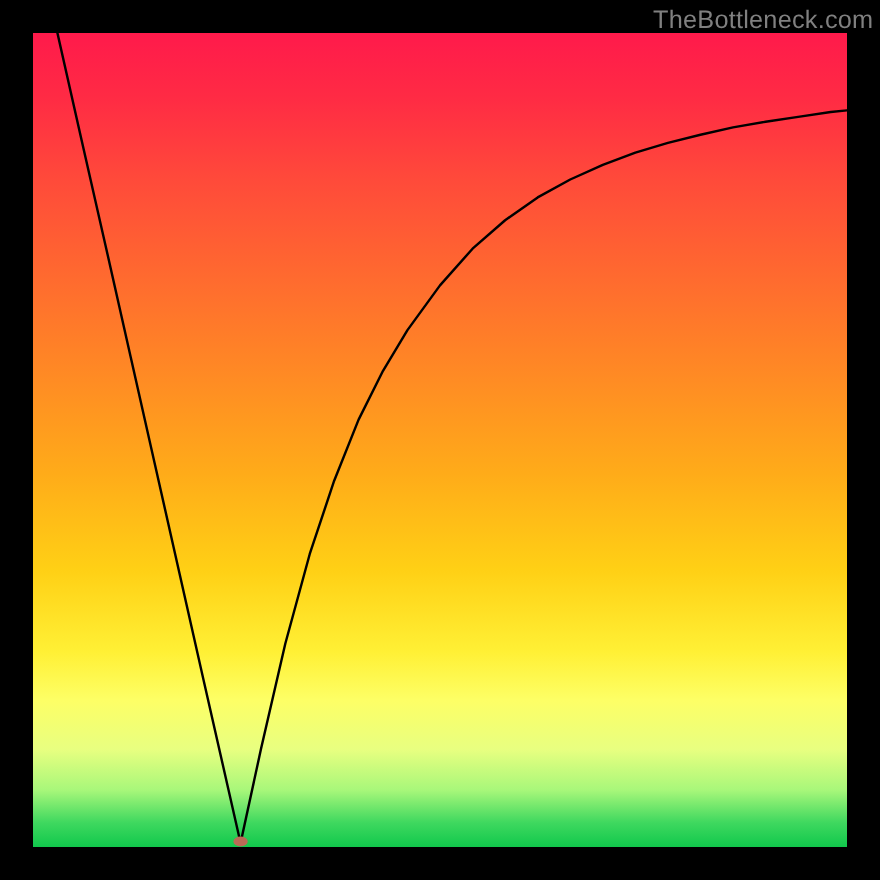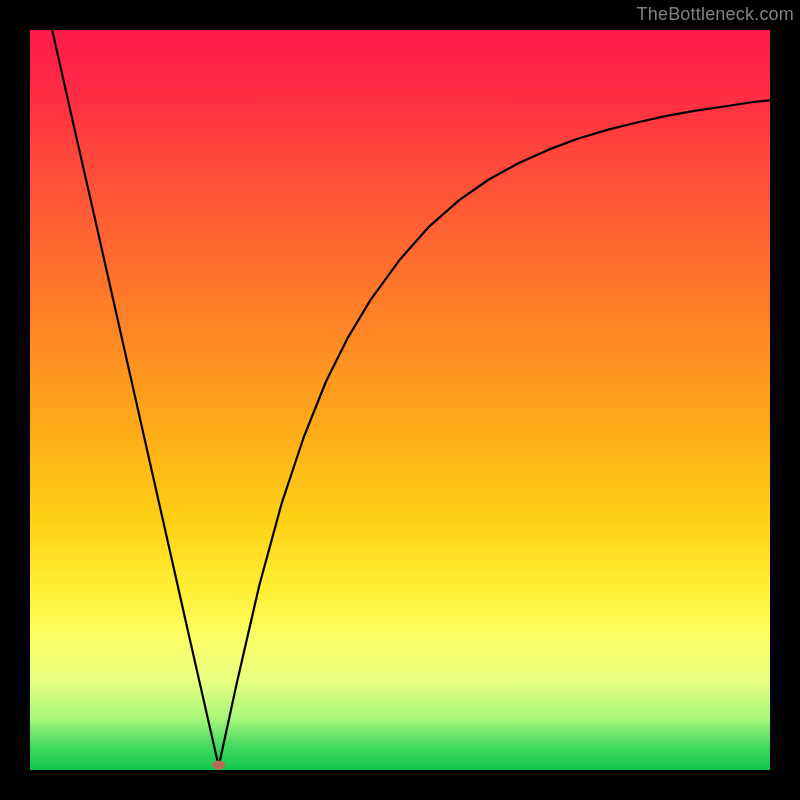--- a/index.html
+++ b/index.html
@@ -46,21 +46,21 @@
     top: 0;
     width: 740px;
     height: 740px;
     pointer-events: none;
   }
   .watermark {
     position: absolute;
     top: 4px;
     right: 6px;
     color: #808080;
-    font-size: 18px;
+    font-size: 23px;
     letter-spacing: 0.2px;
     user-select: none;
   }
 </style>
 </head>
 <body>
 
 <div class="frame">
 
   <div class="plot-area">

